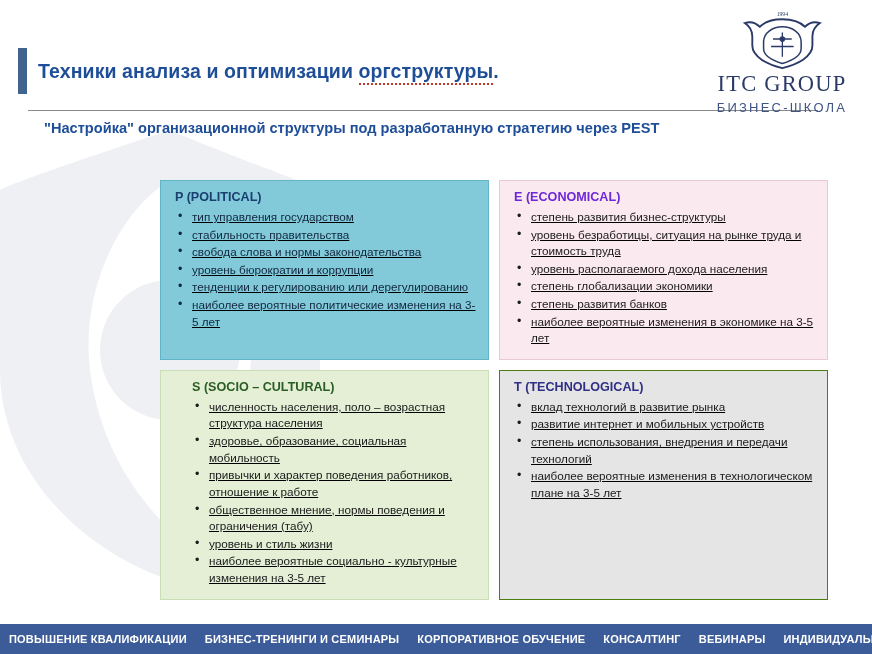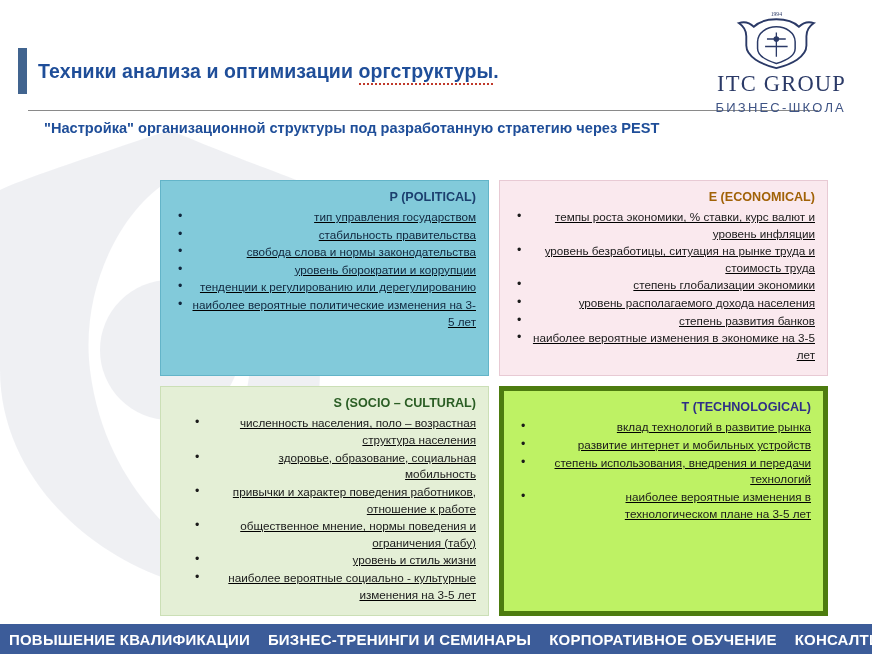--- a/index.html
+++ b/index.html
@@ -60,24 +60,24 @@
     left: 28px;
     top: 88px;
     width: 790px;
     height: 1px;
     background: #8a8a8a;
   }
 
   
   .logo {
     position: absolute;
-    right: 26px;
+    right: 20px;
     top: 8px;
     width: 140px;
-    text-align: right;
+    text-align: center;
     color: #2b3a67;
   }
   .logo-crest {
     height: 62px;
     display: block;
     margin: 0 auto;
   }
   .logo-name {
     font-family: "Liberation Serif", serif;
     font-size: 22.5px;
@@ -108,55 +108,54 @@
   .grid {
     position: absolute;
     left: 160px;
     top: 180px;
     width: 668px;
     display: grid;
     grid-template-columns: 329px 329px;
     grid-template-rows: auto auto;
     column-gap: 10px;
     row-gap: 10px;
-    text-align: right;
   }
   .card {
     padding: 9px 12px 11px 14px;
     box-sizing: border-box;
   }
   .card-p {
     background: #82cada;
     border: 1px solid #63b4c8;
   }
   .card-e {
     background: #fae9ee;
     border: 1px solid #e8cad4;
   }
   .card-s {
     background: #e4efd6;
     border: 1px solid #cbdfb6;
     padding-left: 31px;
   }
   .card-t {
-    background: #bef264;
-    border: 5px solid #4d7c0f;
+    background: #e5e5e5;
+    border: 1px solid #4d7c0f;
   }
   .card-p { grid-column: 1; grid-row: 1; }
   .card-e { grid-column: 2; grid-row: 1; }
   .card-s { grid-column: 1; grid-row: 2; }
   .card-t { grid-column: 2; grid-row: 2; }
 
   .card-title {
     font-size: 12.6px;
     font-weight: bold;
     margin-bottom: 5px;
   }
   .card-p .card-title { color: #1b3f6e; }
-  .card-e .card-title { color: #a16207; }
+  .card-e .card-title { color: #6d28d9; }
   .card-s .card-title { color: #2a5d24; }
   .card-t .card-title { color: #2f2f86; }
 
   ul.bullets {
     margin: 0;
     padding: 0;
     list-style: none;
     text-decoration: underline;
   }
   ul.bullets li {
@@ -184,21 +183,21 @@
     left: 0;
     bottom: 0;
     width: 872px;
     height: 30px;
     background: #3c5c99;
     display: flex;
     align-items: center;
   }
   .bottom-bar .bb-item {
     color: #ffffff;
-    font-size: 15px;
+    font-size: 11px;
     font-weight: bold;
     letter-spacing: 0.2px;
     padding: 0 9px;
     white-space: nowrap;
   }
   .bottom-bar .bb-sep {
     width: 1px;
     height: 18px;
     background: #9fb3d6;
   }
@@ -243,24 +242,24 @@
       <li>свобода слова и нормы законодательства</li>
       <li>уровень бюрократии и коррупции</li>
       <li>тенденции к регулированию или дерегулированию</li>
       <li>наиболее вероятные политические изменения на 3-5 лет</li>
     </ul>
   </div>
 
   <div class="card card-e">
     <div class="card-title">E (ECONOMICAL)</div>
     <ul class="bullets">
-      <li>темпы роста экономики, % ставки, курс валют и уровень инфляции</li>
+      <li>степень развития бизнес-структуры</li>
       <li>уровень безработицы, ситуация на рынке труда и стоимость труда</li>
+      <li>уровень располагаемого дохода населения</li>
       <li>степень глобализации экономики</li>
-      <li>уровень располагаемого дохода населения</li>
       <li>степень развития банков</li>
       <li>наиболее вероятные изменения в экономике на 3-5 лет</li>
     </ul>
   </div>
 
   <div class="card card-s">
     <div class="card-title">S (SOCIO – CULTURAL)</div>
     <ul class="bullets">
       <li>численность населения, поло – возрастная структура населения</li>
       <li>здоровье, образование, социальная мобильность</li>

